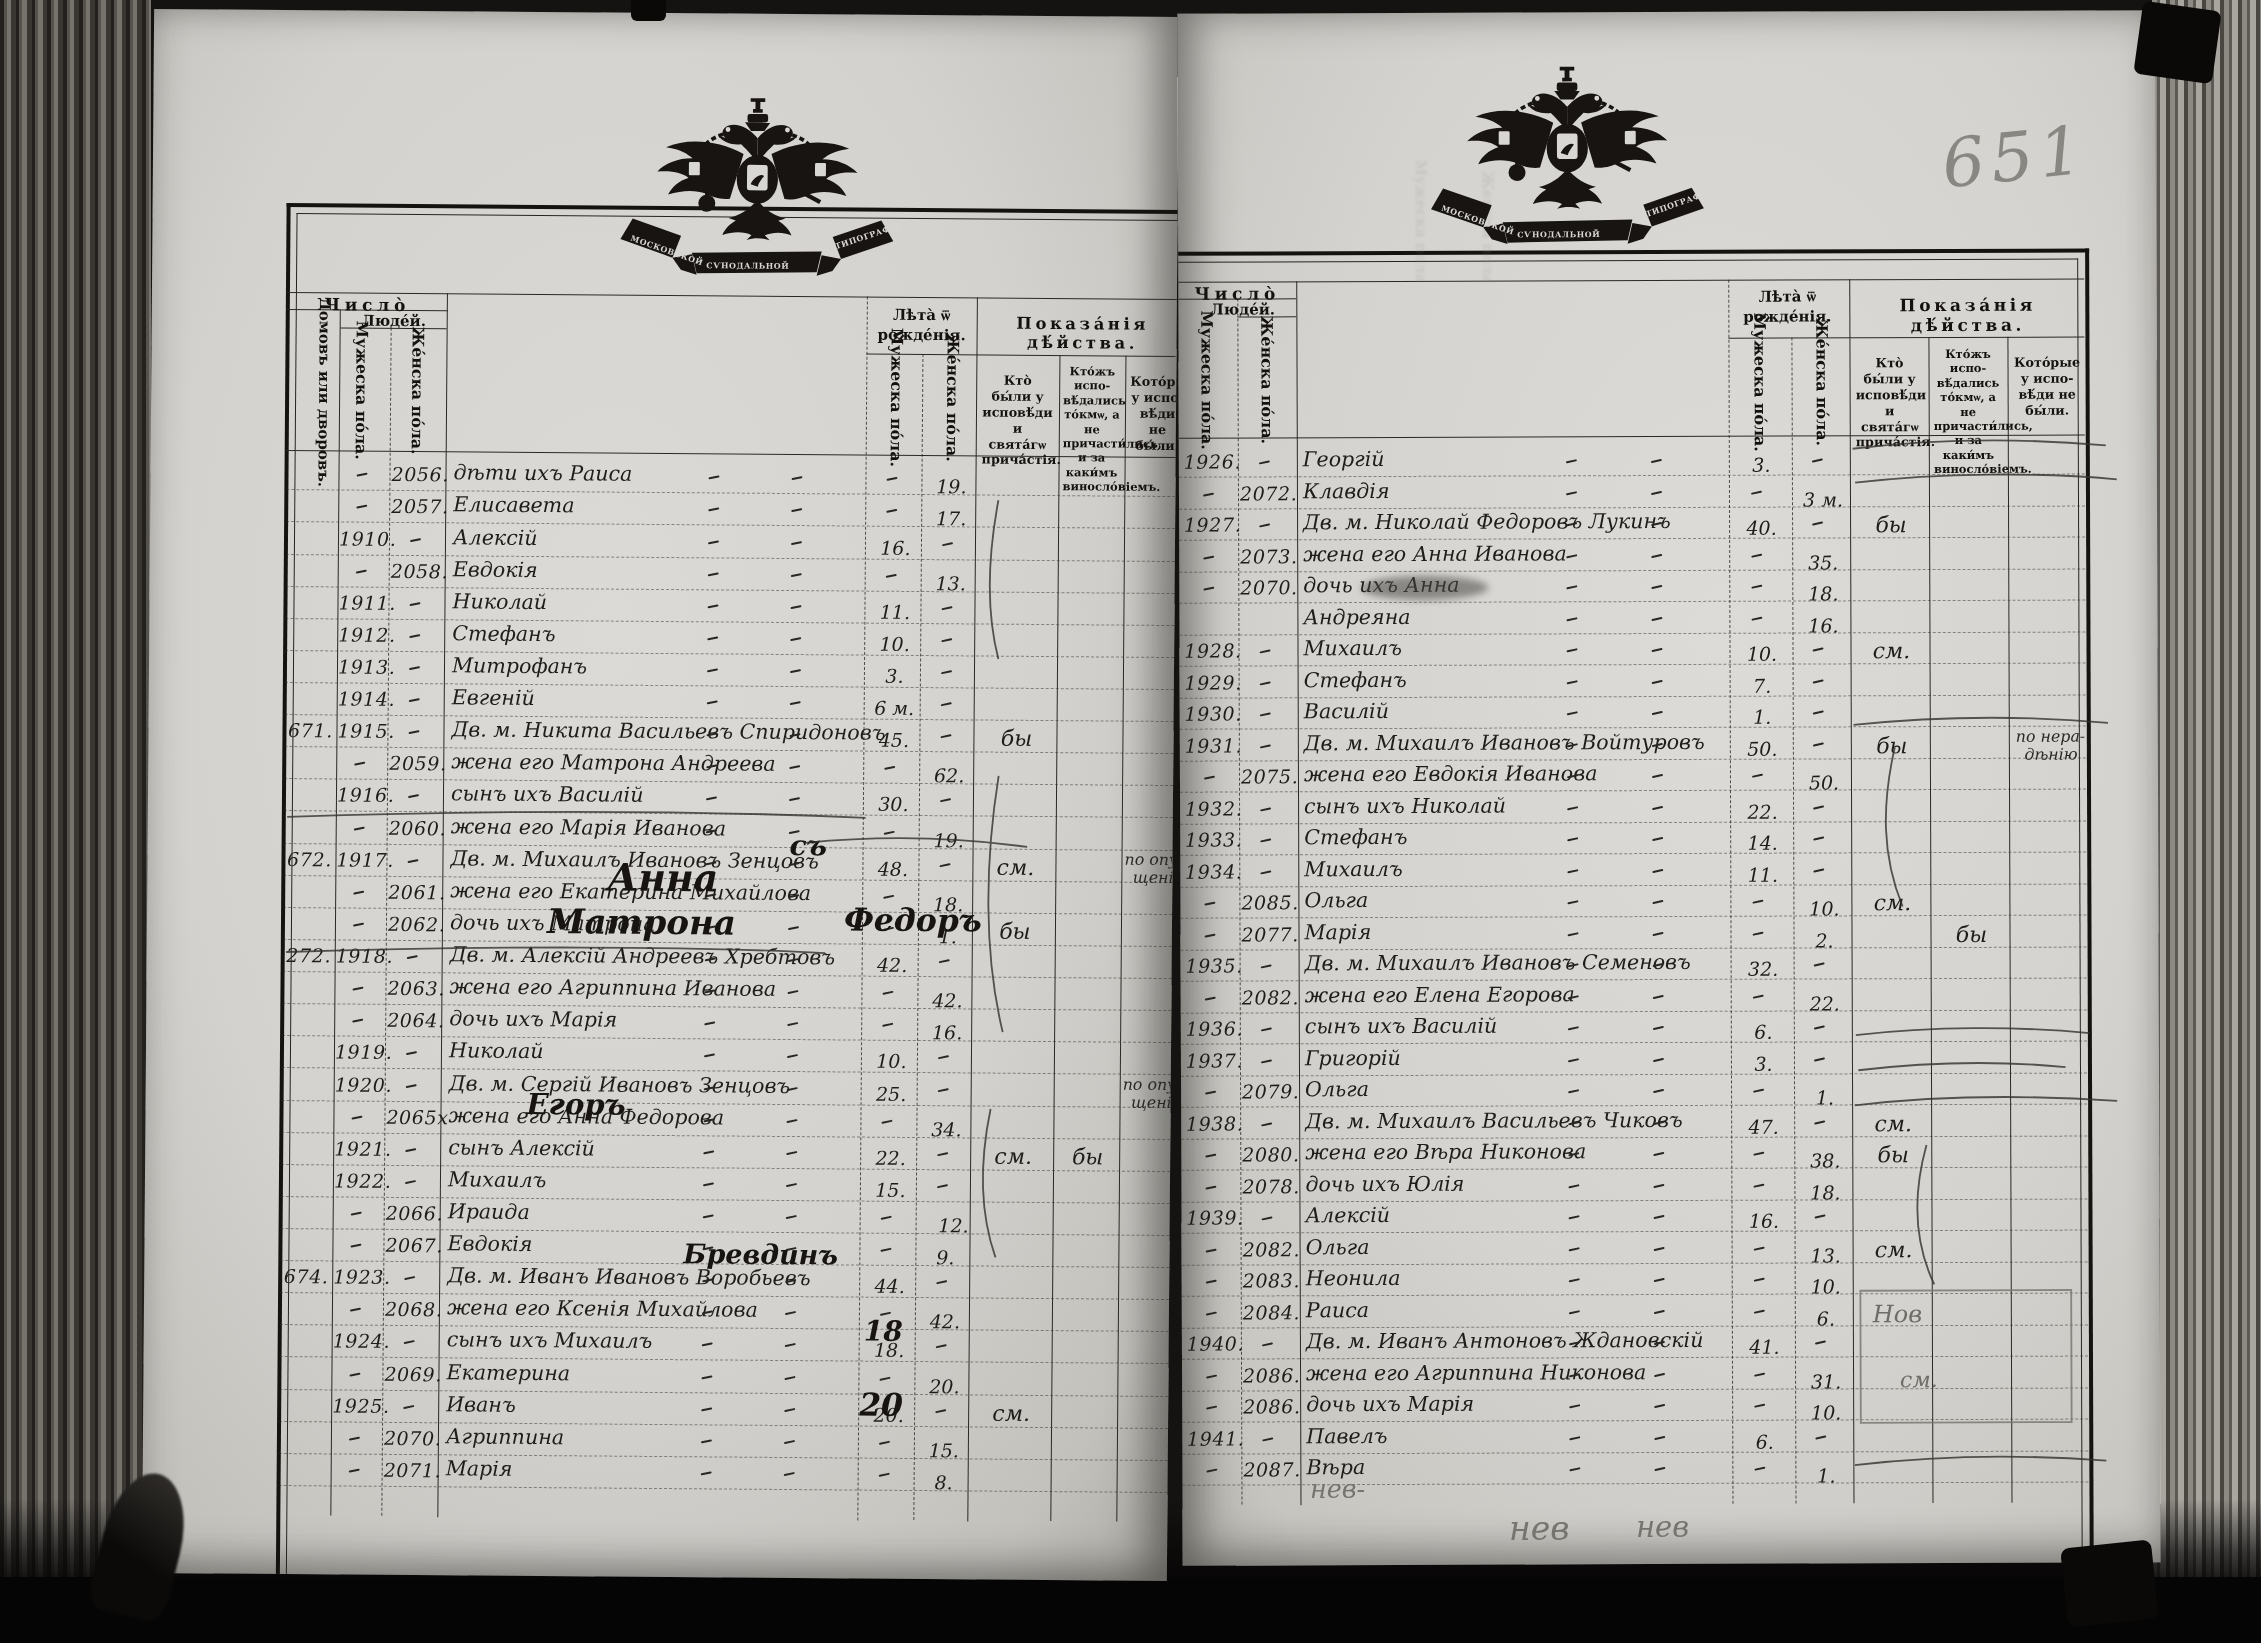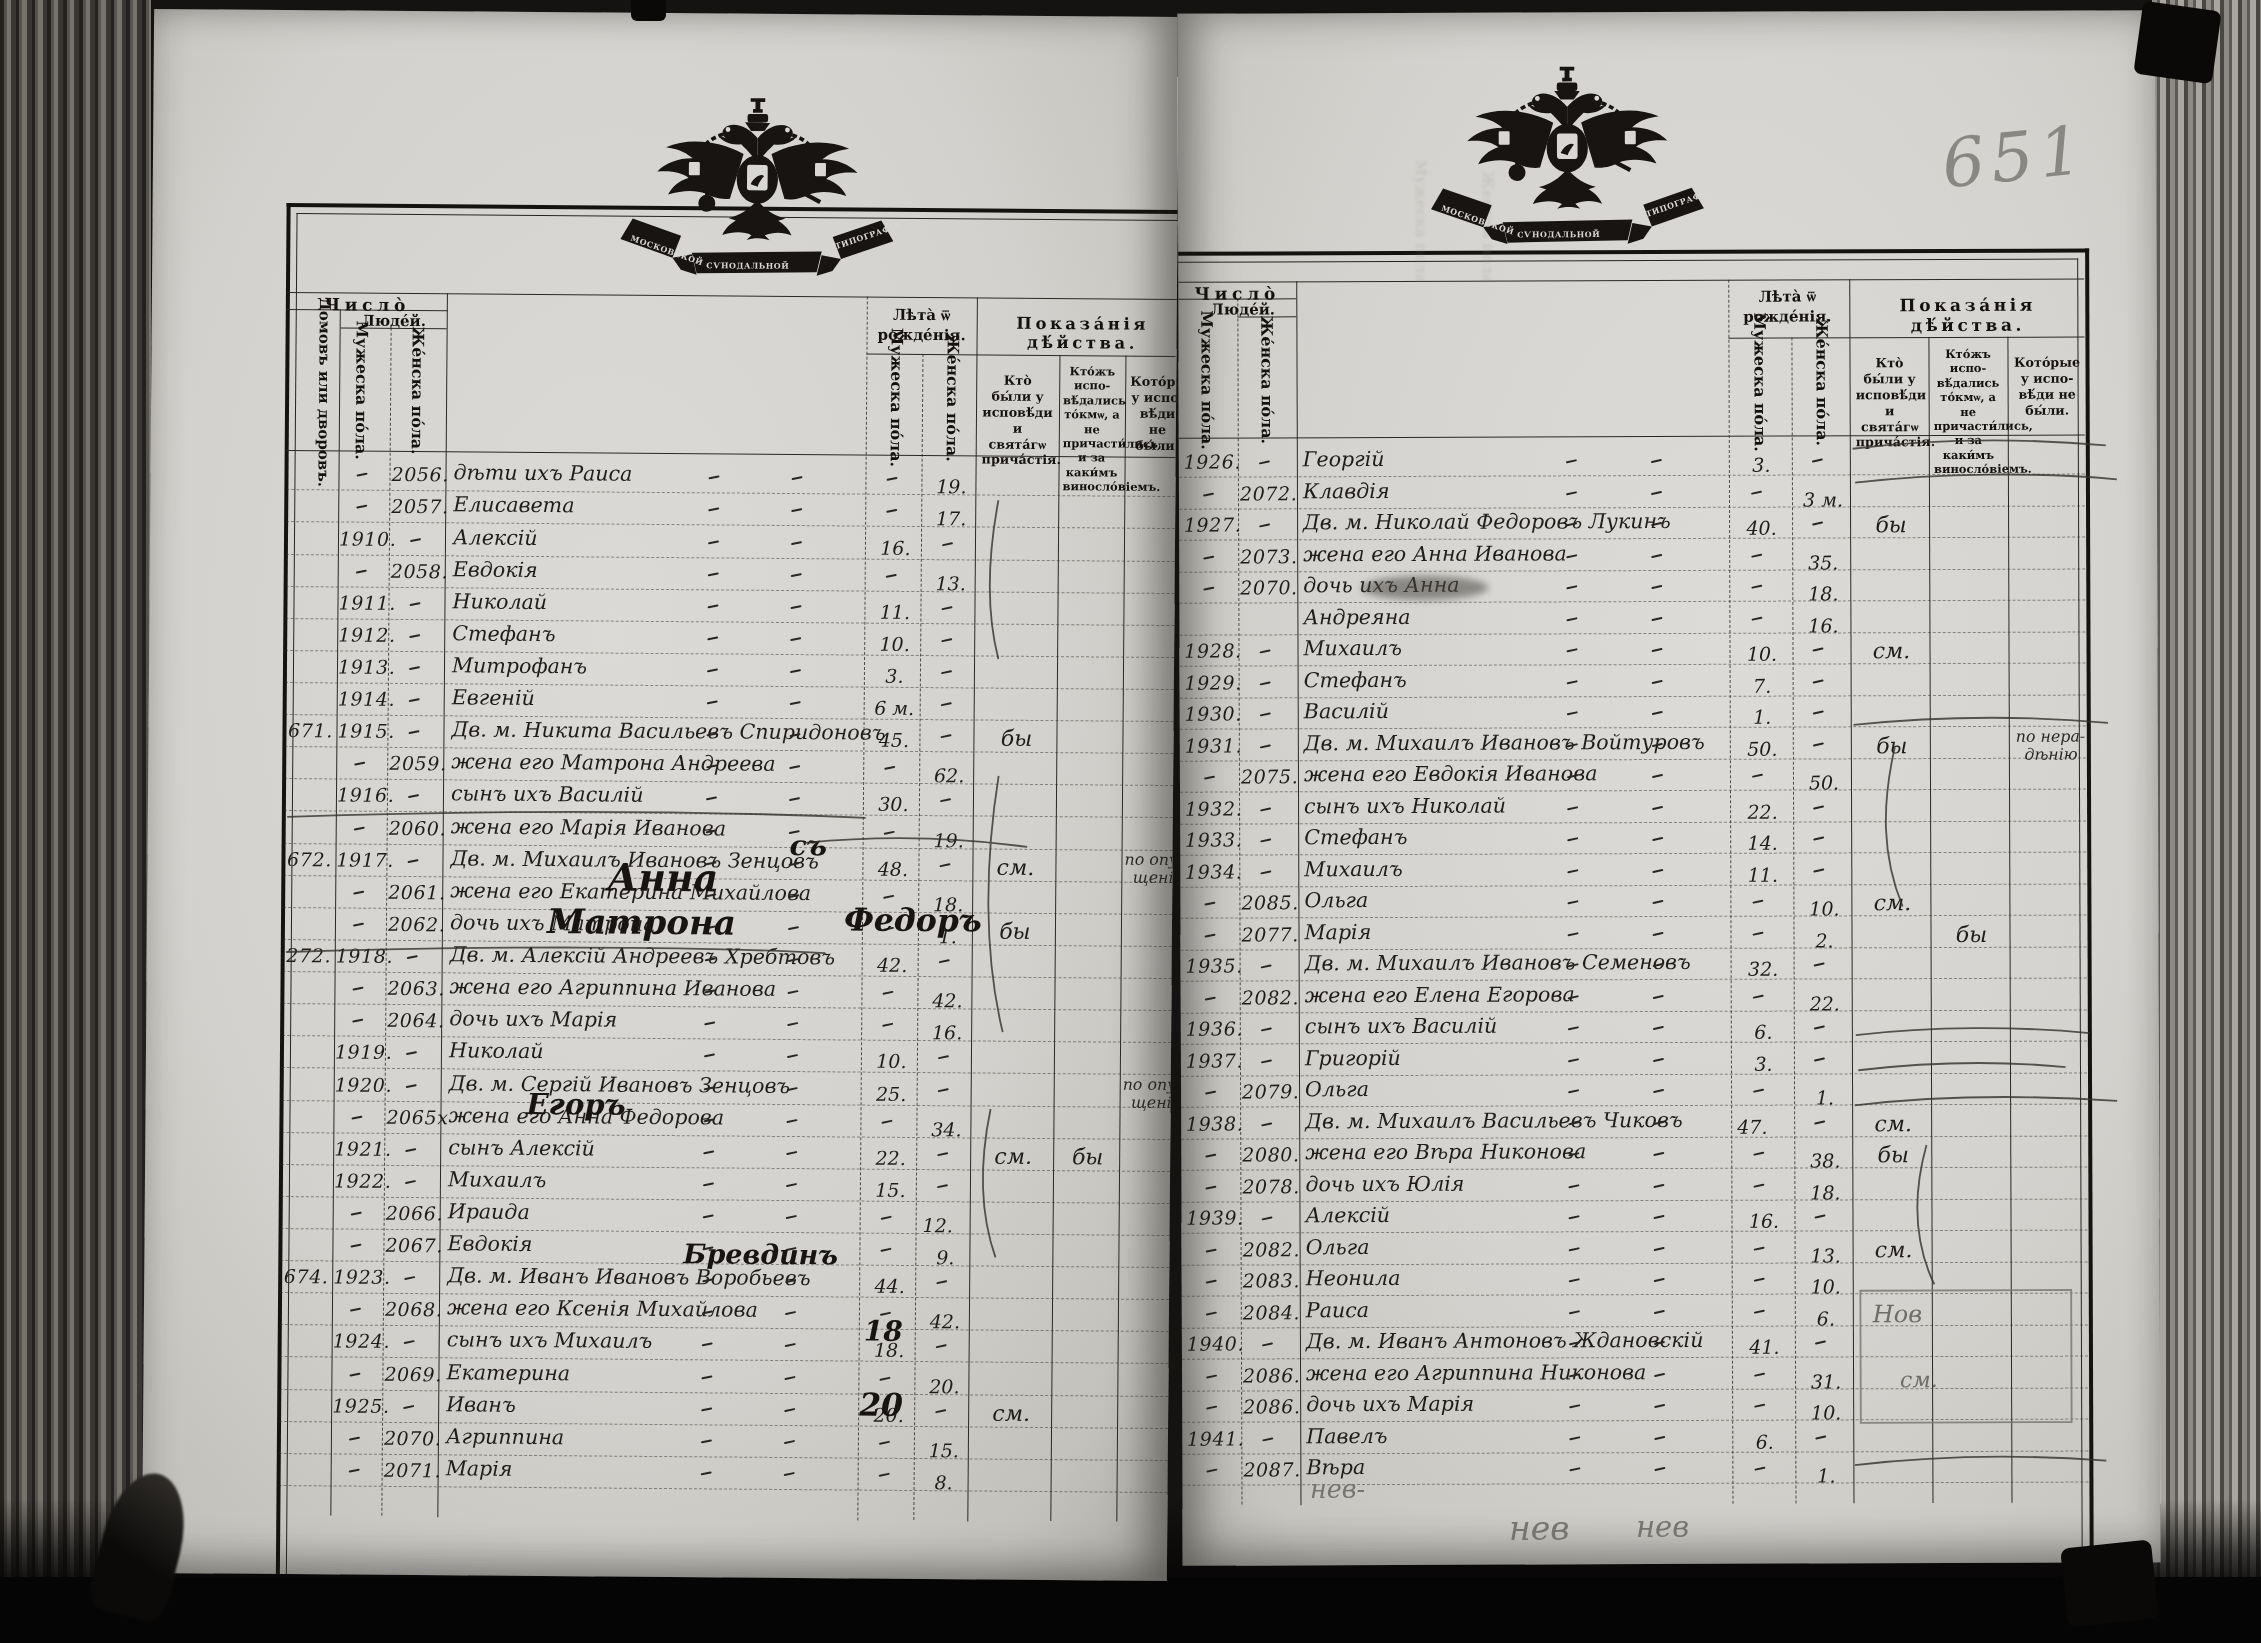--- a/index.html
+++ b/index.html
@@ -397,21 +397,21 @@
           <div class="tick" style="left: 792px; top: 14.5px;"></div>
         </div>
         <div class="t-row" style="top: 1187px; height: 32px;">
           <div class="rowline" style="left: 136px; width: 889px; top: 31px;"></div>
           <div class="tick" style="left: 206px; top: 14.5px;"></div>
           <div class="cell num" style="left: 241px; width: 53px; top: 3.6px; text-align: center;">2066.</div>
           <div class="cell nm" style="left: 303px; width: 412px; top: 1.2px;">Ираида</div>
           <div class="tick" style="left: 558px; top: 14.5px;"></div>
           <div class="tick" style="left: 641px; top: 14.5px;"></div>
           <div class="tick" style="left: 736px; top: 14.5px;"></div>
-          <div class="cell age" style="left: 778px; width: 46px; top: 12px; text-align: left;">12.</div>
+          <div class="cell age" style="left: 778px; width: 46px; top: 12px; text-align: right;">12.</div>
         </div>
         <div class="t-row" style="top: 1219px; height: 32px;">
           <div class="rowline" style="left: 136px; width: 889px; top: 31px;"></div>
           <div class="tick" style="left: 206px; top: 14.5px;"></div>
           <div class="cell num" style="left: 241px; width: 53px; top: 3.6px; text-align: center;">2067.</div>
           <div class="cell nm" style="left: 303px; width: 412px; top: 1.2px;">Евдокія</div>
           <div class="tick" style="left: 558px; top: 14.5px;"></div>
           <div class="tick" style="left: 641px; top: 14.5px;"></div>
           <div class="tick" style="left: 736px; top: 14.5px;"></div>
           <div class="cell age" style="left: 778px; width: 46px; top: 12px; text-align: center;">9.</div>
@@ -812,21 +812,21 @@
           <div class="tick" style="left: 572px; top: 14.5px;"></div>
           <div class="cell age" style="left: 618px; width: 52px; top: 12px; text-align: center;">1.</div>
         </div>
         <div class="t-row" style="top: 1095px; height: 31.5px;">
           <div class="rowline" style="left: 0px; width: 906px; top: 30px;"></div>
           <div class="cell num" style="left: 4.8px; width: 53px; top: 3.6px; text-align: center;">1938.</div>
           <div class="tick" style="left: 80px; top: 14.5px;"></div>
           <div class="cell nm" style="left: 124px; width: 424px; top: 1.2px;">Дв. м. Михаилъ Васильевъ Чиковъ</div>
           <div class="tick" style="left: 387px; top: 14.5px;"></div>
           <div class="tick" style="left: 472px; top: 14.5px;"></div>
-          <div class="cell age" style="left: 556px; width: 53px; top: 8.5px; ">47.</div>
+          <div class="cell age" style="left: 556px; width: 53px; top: 8.5px; text-align: center;">47.</div>
           <div class="tick" style="left: 633px; top: 14.5px;"></div>
           <div class="cell mark" style="left: 677px; width: 70px; top: 4.8px; text-align: center;">см.</div>
         </div>
         <div class="t-row" style="top: 1126px; height: 31.5px;">
           <div class="rowline" style="left: 0px; width: 906px; top: 30px;"></div>
           <div class="tick" style="left: 23.5px; top: 14.5px;"></div>
           <div class="cell num" style="left: 61px; width: 56px; top: 3.6px; text-align: center;">2080.</div>
           <div class="cell nm" style="left: 124px; width: 424px; top: 1.2px;">жена его Вѣра Никонова</div>
           <div class="tick" style="left: 387px; top: 14.5px;"></div>
           <div class="tick" style="left: 472px; top: 14.5px;"></div>

